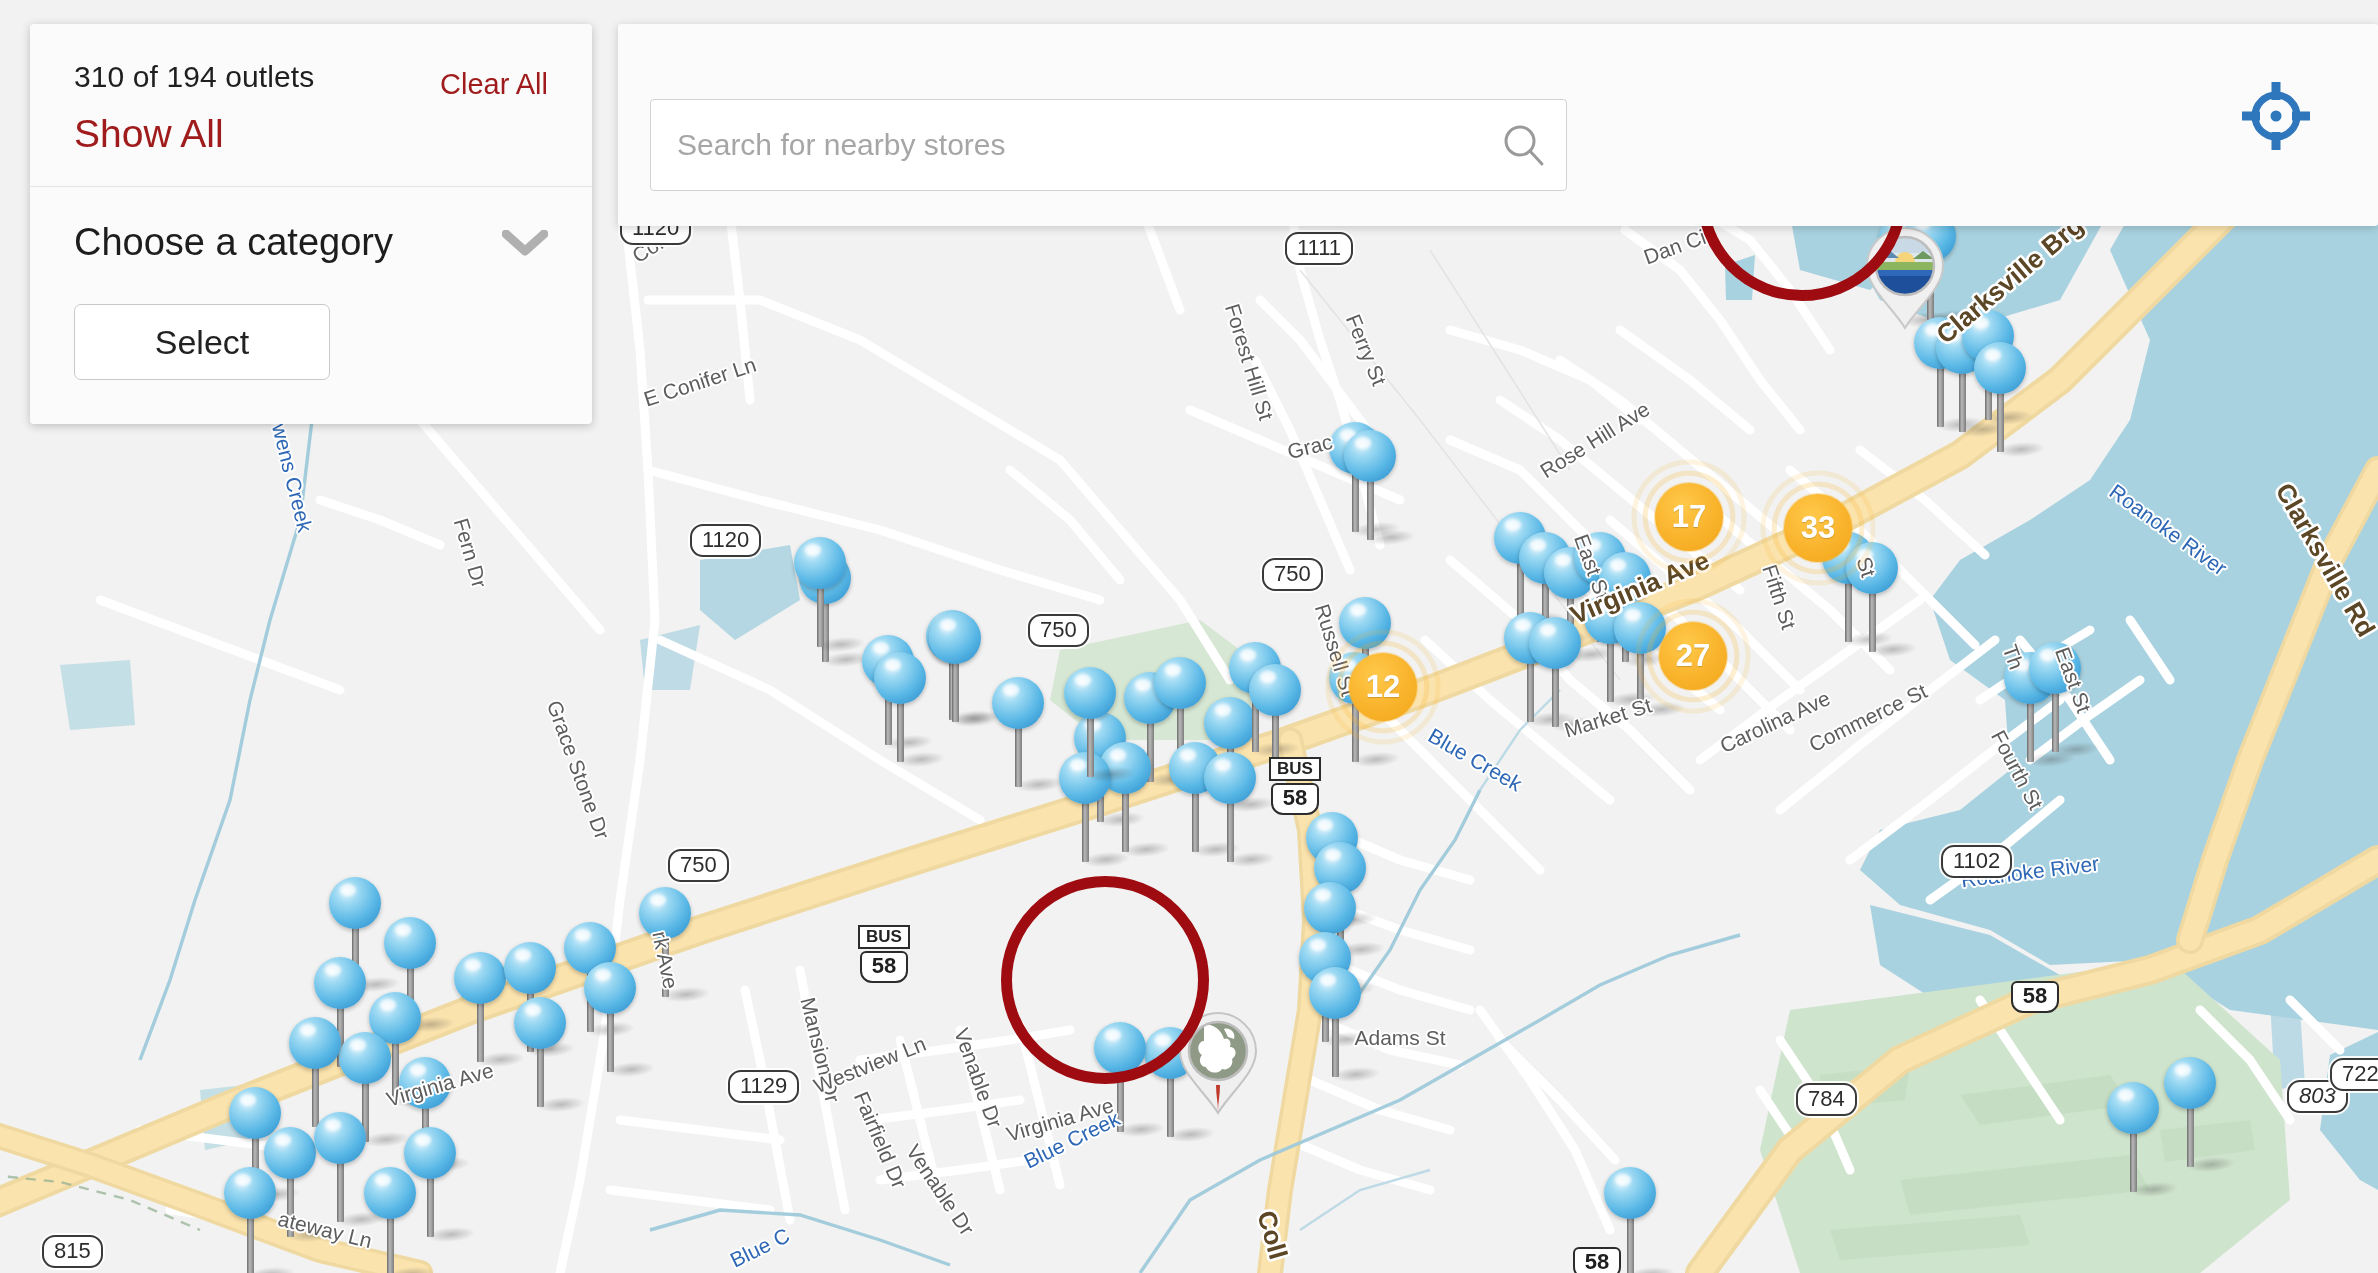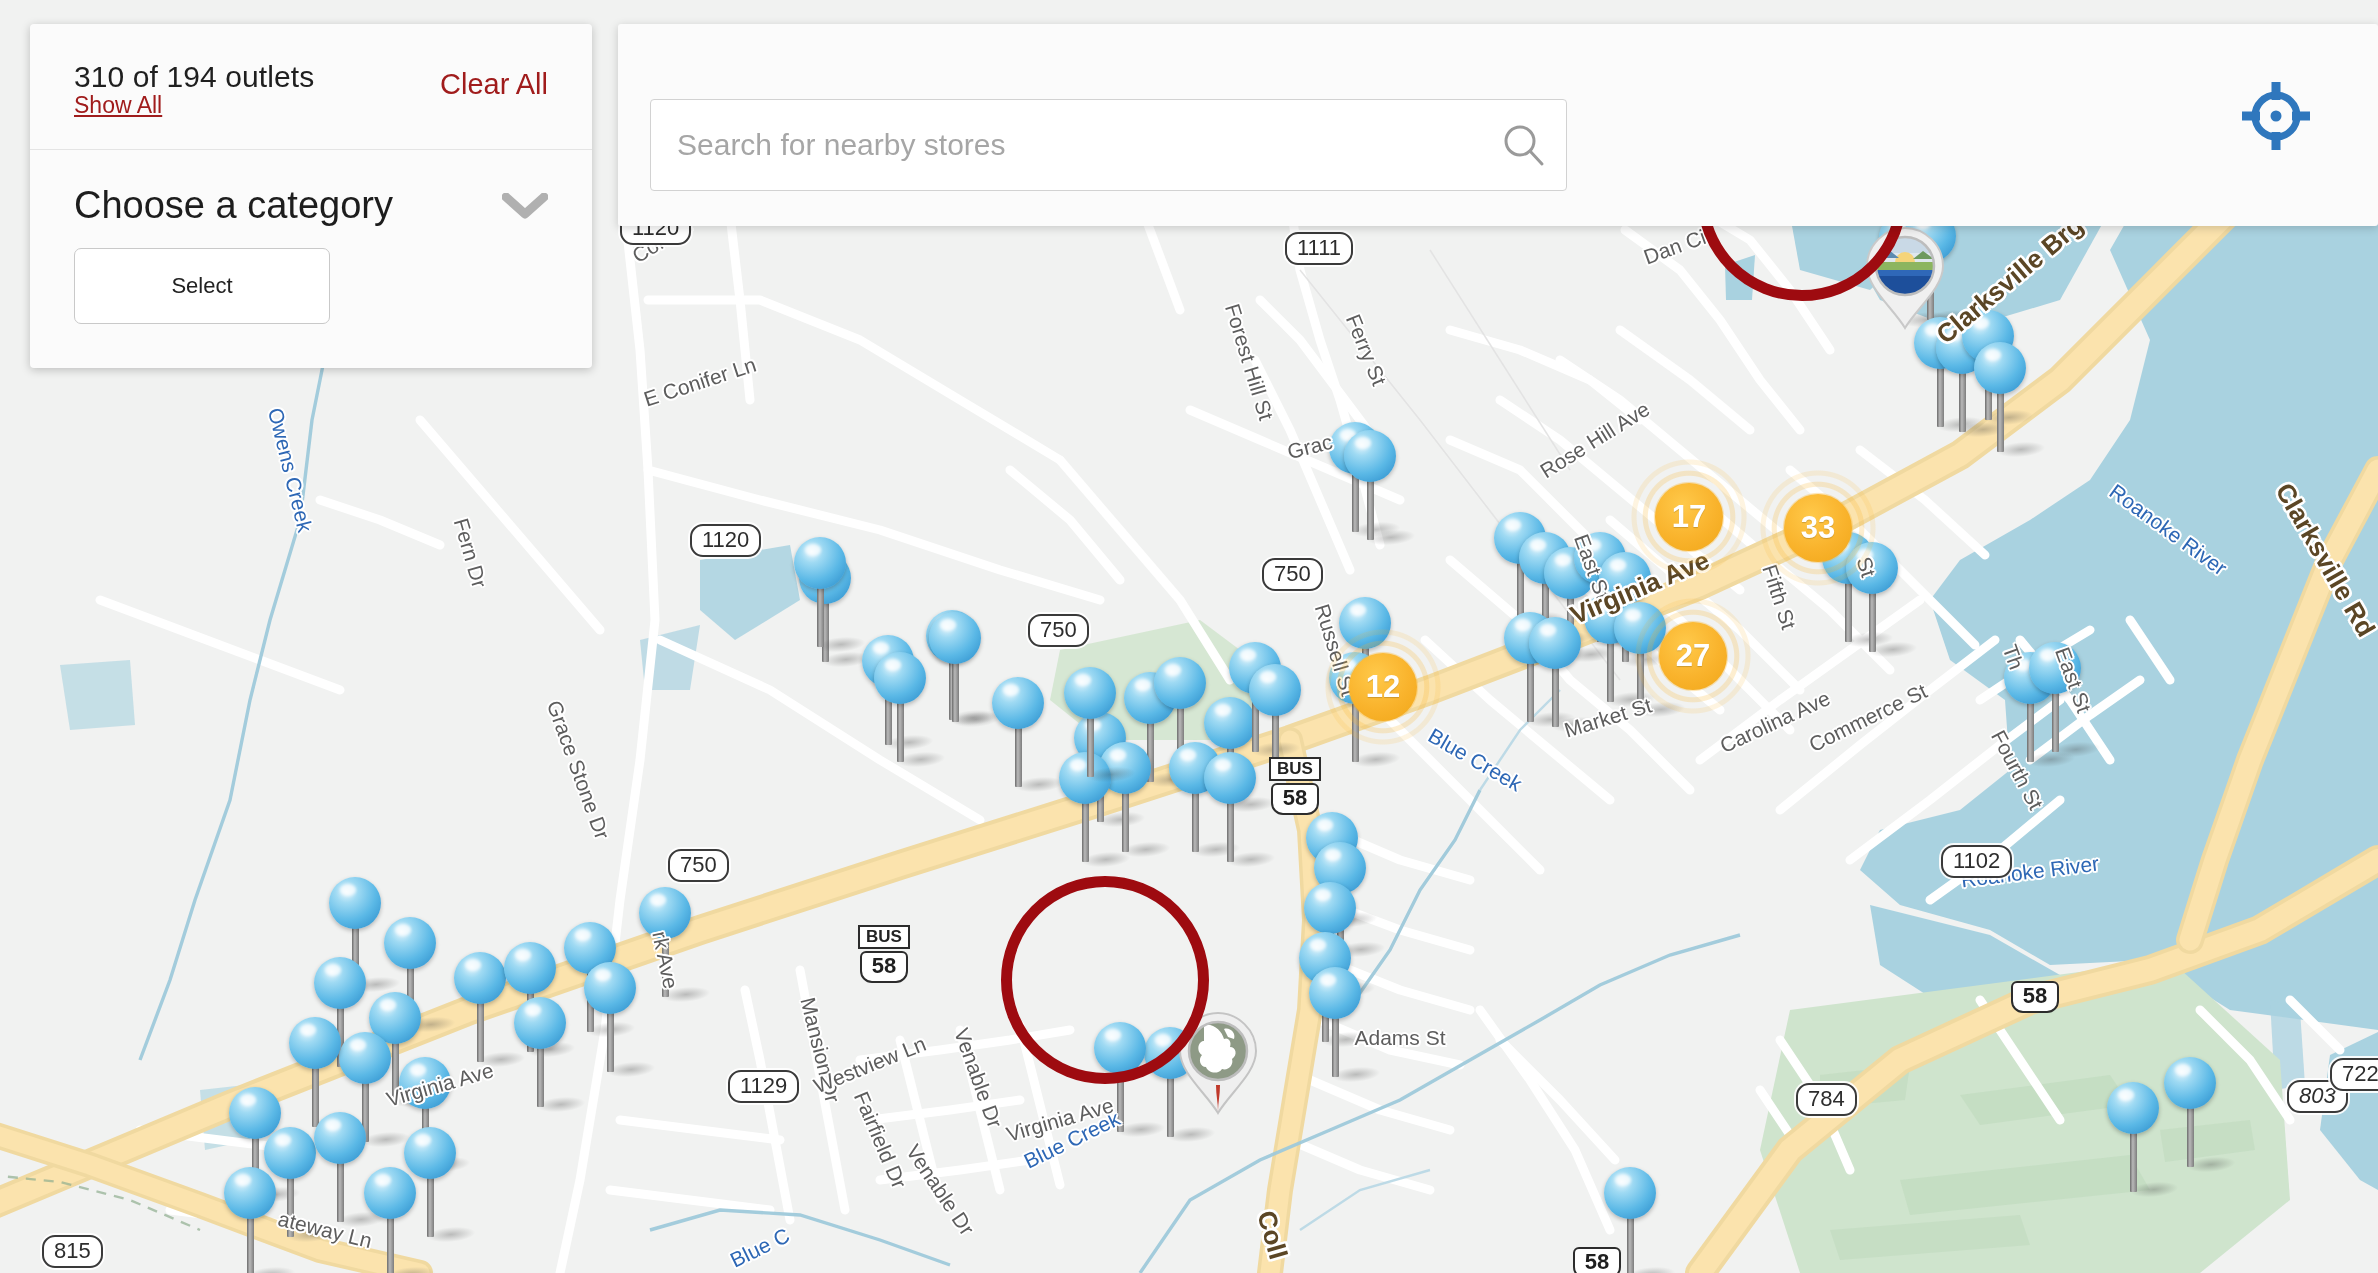--- a/index.html
+++ b/index.html
@@ -20,35 +20,35 @@
     position:absolute;left:30px;top:24px;width:562px;
     background:#fbfbfb;border-radius:4px;
     box-shadow:0 2px 10px rgba(0,0,0,.22);
     z-index:40;
   }
   #panel-top{padding:38px 44px 30px 44px;position:relative;}
   .outlet-count{
     font-size:30px;color:#1f1f1f;letter-spacing:.1px;line-height:1;
   }
   .show-all{
-    display:inline-block;font-size:23px;color:#a01c1c;cursor:pointer;text-decoration:underline;
+    display:inline-block;margin-top:20px;font-size:39px;color:#a01c1c;cursor:pointer;
   }
   .clear-all{
     position:absolute;right:44px;top:44px;font-size:29px;color:#a01c1c;cursor:pointer;
   }
   .panel-divider{height:1px;background:#e4e4e4;margin:0;}
   #panel-bottom{padding:34px 44px 44px 44px;}
   .cat-row{display:flex;align-items:center;justify-content:space-between;}
   .cat-label{font-size:38px;color:#1d1d1d;}
   .chev{width:46px;height:26px;position:relative;cursor:pointer;}
   .chev svg{display:block;}
   .select-btn{
-    margin-top:21px;width:254px;height:74px;border:1px solid #c9c9c9;border-radius:7px;
+    margin-top:40px;width:254px;height:74px;border:1px solid #c9c9c9;border-radius:7px;
     background:#fff;display:flex;align-items:center;justify-content:center;
-    font-size:22px;color:#222;cursor:pointer;
+    font-size:34px;color:#222;cursor:pointer;
   }
 
   
   #search-bar{
     position:absolute;left:618px;top:24px;right:0px;height:202px;
     background:#fbfbfb;border-radius:3px;
     box-shadow:0 2px 10px rgba(0,0,0,.18);
     z-index:35;
   }
   #search-wrap{

